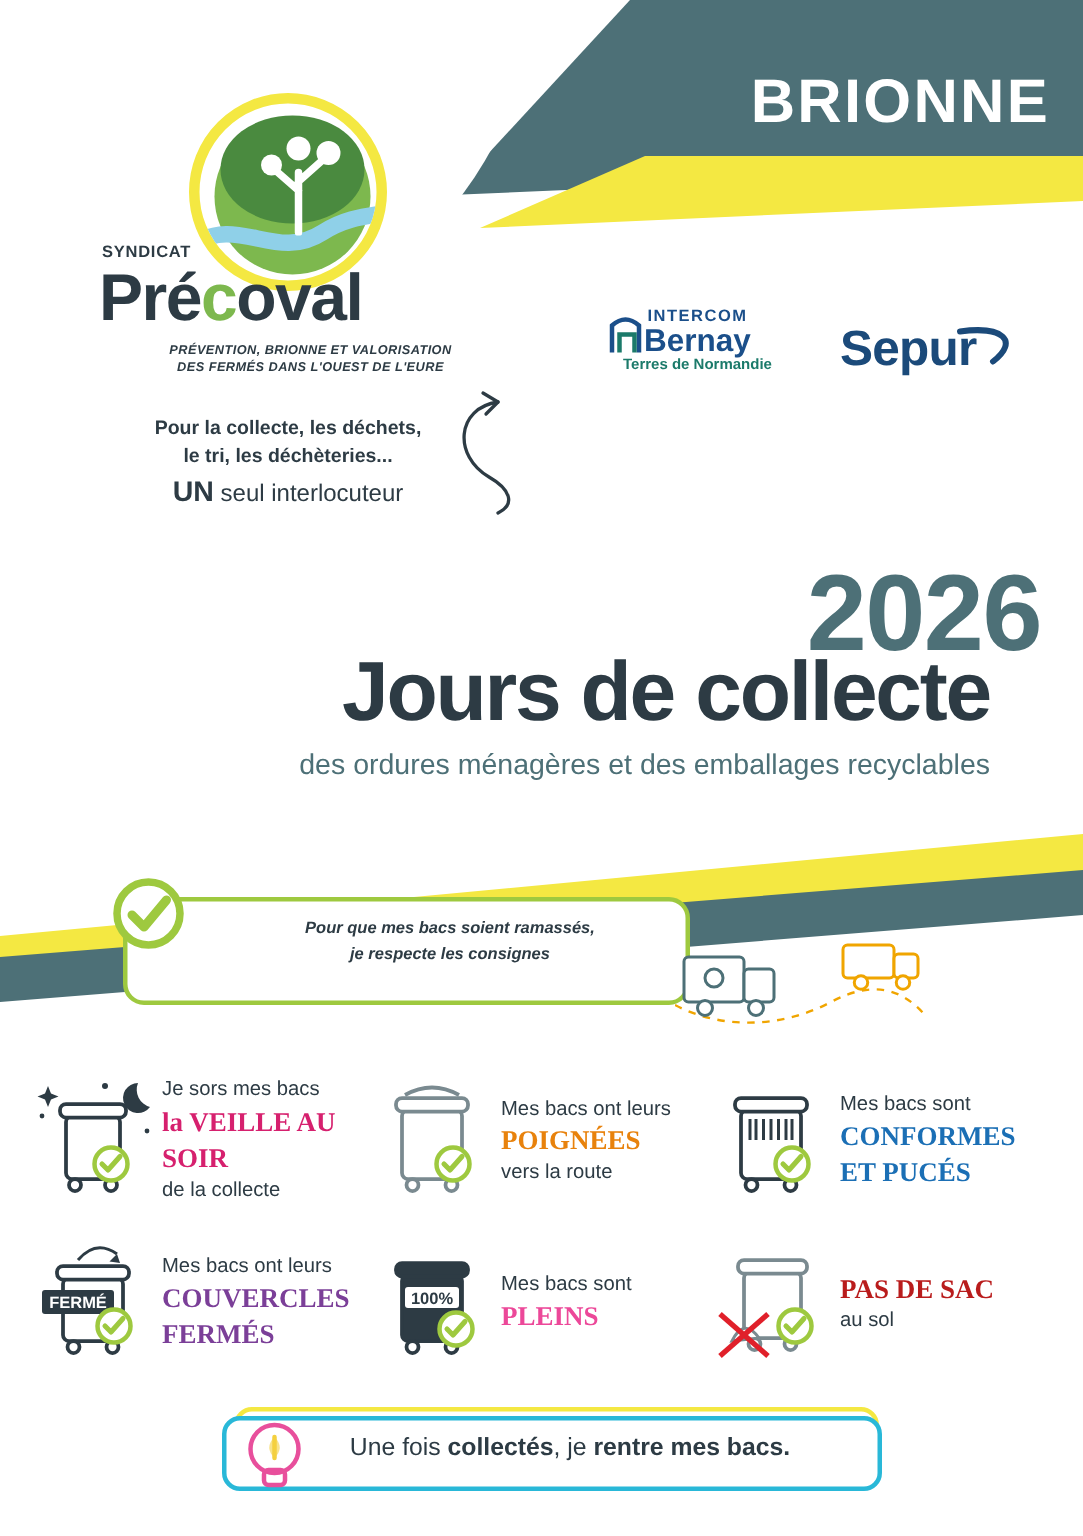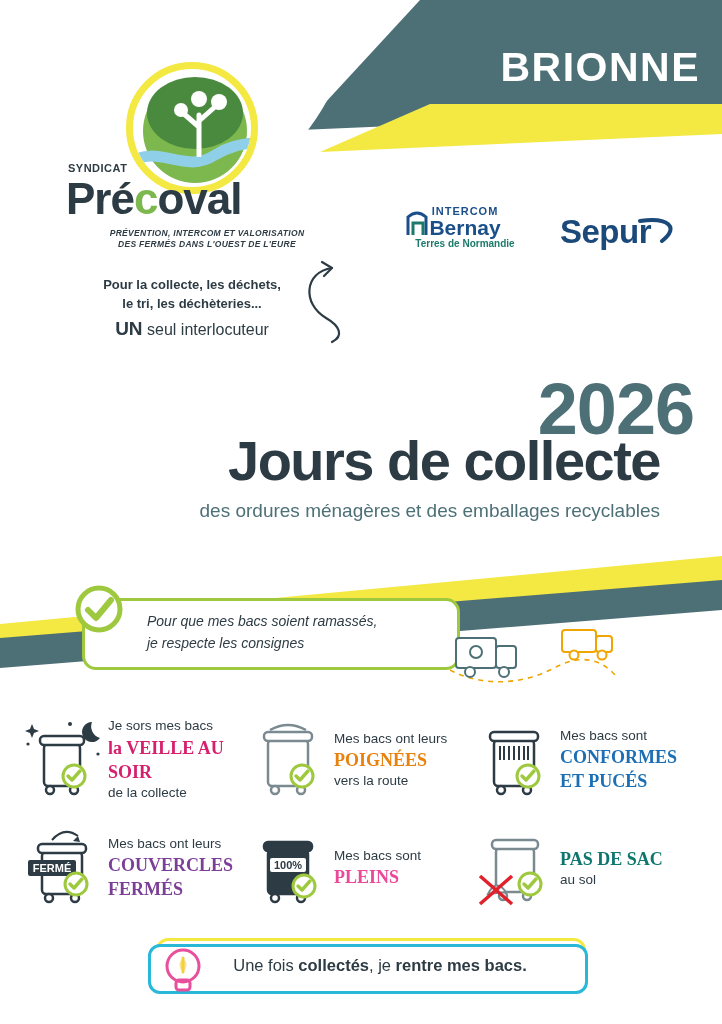--- a/index.html
+++ b/index.html
@@ -149,42 +149,43 @@
   
   .bubble {
     position: absolute; top: 598px; left: 82px;
     width: 378px; height: 72px;
     background: #ffffff;
     border: 3px solid #9ec93f;
     border-radius: 14px;
   }
   .bubble-text {
     position: absolute; top: 10px; left: 62px; width: 306px;
-    font-size: 14px; font-style: italic; font-weight: normal;
+    text-align: center;
+    font-size: 11px; font-style: italic; font-weight: bold;
     color: #2d3b44; line-height: 1.55;
   }
   .bubble-check {
     position: absolute; top: -18px; left: -12px;
     width: 52px; height: 52px;
   }
   .truck { position: absolute; top: 620px; left: 450px; width: 180px; height: 70px; }
 
   
   .grid { position: absolute; top: 706px; left: 22px; width: 678px; }
   .row { display: flex; height: 108px; }
   .cell { width: 226px; display: flex; align-items: center; }
   .cell .pic { width: 86px; height: 100px; position: relative; flex: 0 0 86px; }
   .cell .txt { flex: 1; font-size: 13.5px; color: #2d3b44; line-height: 1.35; }
   .cell .txt .hl { font-size: 18px; font-weight: bold; font-family: Liberation Serif, serif; }
   .c-pink { color: #d6206e; }
   .c-orange { color: #e8820c; }
   .c-blue { color: #1b6fb5; }
   .c-purple { color: #7b3f98; }
   .c-teal2 { color: #ec4899; }
-  .c-red { color: #0f766e; }
+  .c-red { color: #b91c1c; }
 
   
   .bottom-bubble {
     position: absolute; top: 944px; left: 148px;
     width: 440px; height: 50px;
     border: 3px solid #29b8d8; border-radius: 12px;
     background: #ffffff;
   }
   .bottom-bubble-yellow {
     position: absolute; top: 938px; left: 156px;
@@ -218,21 +219,21 @@
       <svg style="position:absolute;top:18px;left:38px" width="60" height="70" viewBox="0 0 60 70">
         <path d="M28 68 L28 28 M28 40 L12 26 M28 34 L46 18" stroke="#ffffff" stroke-width="5" fill="none" stroke-linecap="round"></path>
         <circle cx="10" cy="23" r="7" fill="#ffffff"></circle>
         <circle cx="48" cy="15" r="8" fill="#ffffff"></circle>
         <circle cx="28" cy="12" r="8" fill="#ffffff"></circle>
       </svg>
     </div>
     <div class="logo-syndicat">SYNDICAT</div>
     <div class="logo-name"><span>Pré</span><span class="green">c</span><span>oval</span></div>
     <div class="logo-sub">
-      <div>PRÉVENTION, INTERCOM ET VALORISATION</div>
+      <div>PRÉVENTION, BRIONNE ET VALORISATION</div>
       <div>DES FERMÉS DANS L'OUEST DE L'EURE</div>
     </div>
   </div>
 
   <div class="partners">
     <div class="intercom">
       <svg class="intercom-icon" viewBox="0 0 26 30">
         <path d="M4 26 L4 8 Q13 0 22 8 L22 26" stroke="#1b4f8a" stroke-width="3" fill="none"></path>
         <path d="M9 26 L9 14 L19 14 L19 26" stroke="#1b7a6a" stroke-width="3" fill="none"></path>
       </svg>

